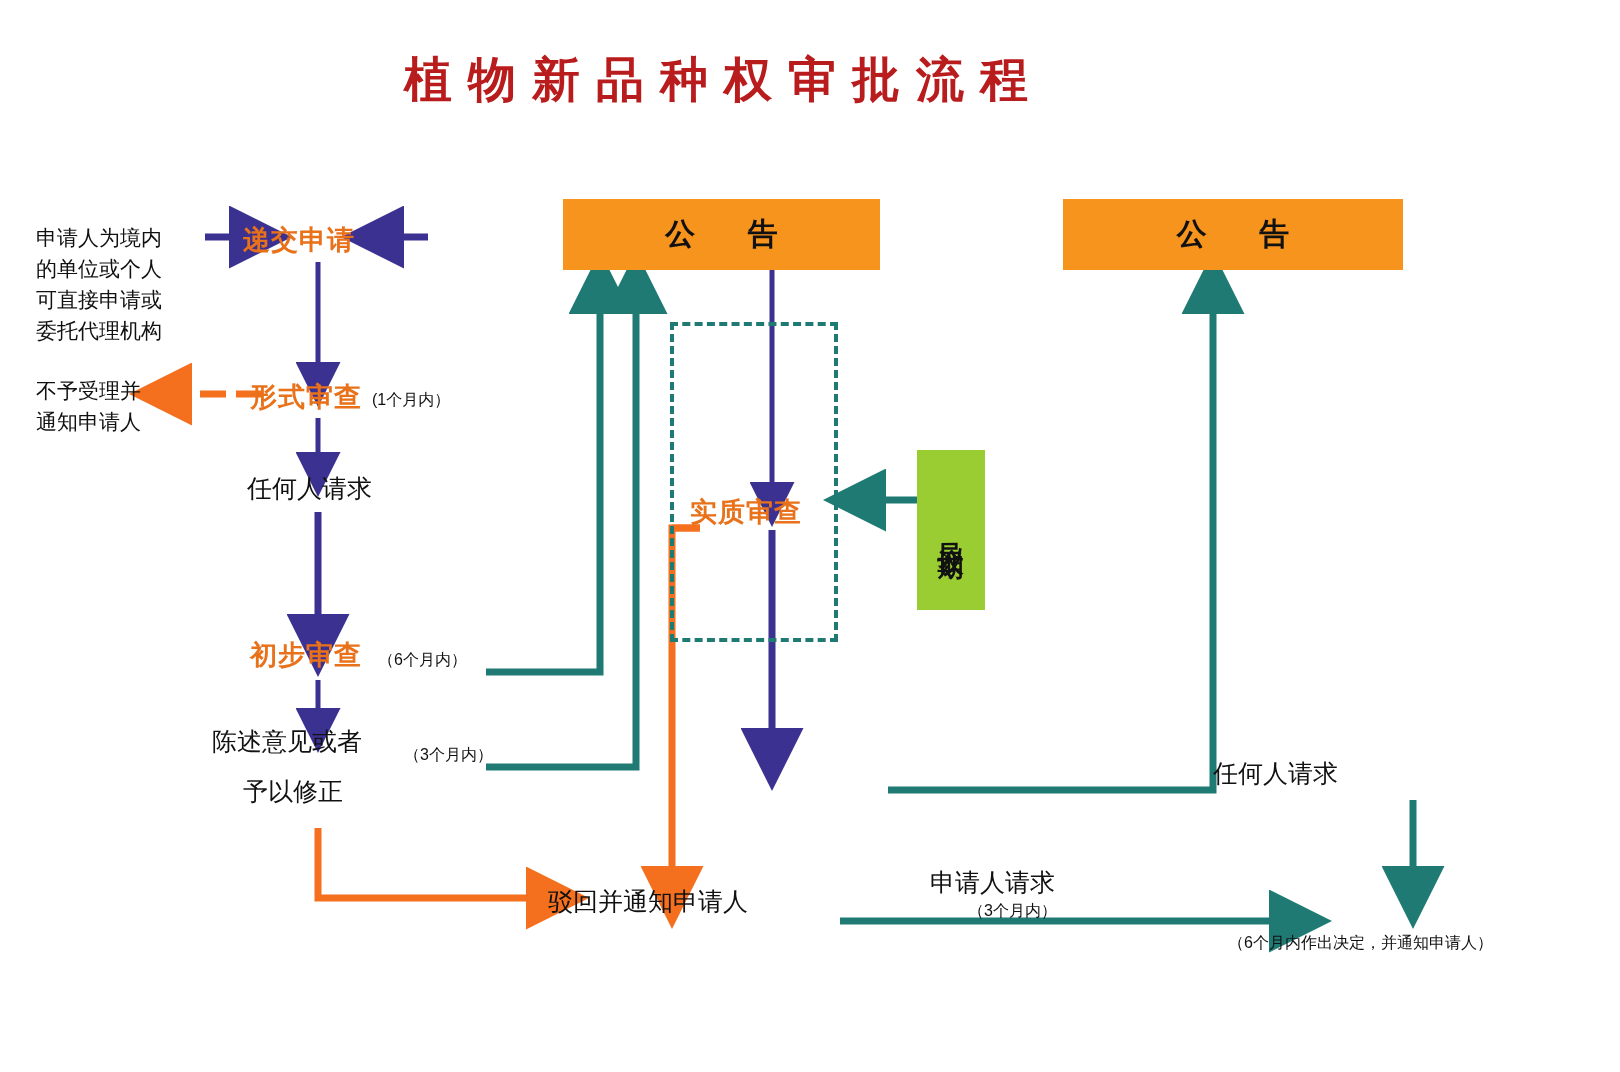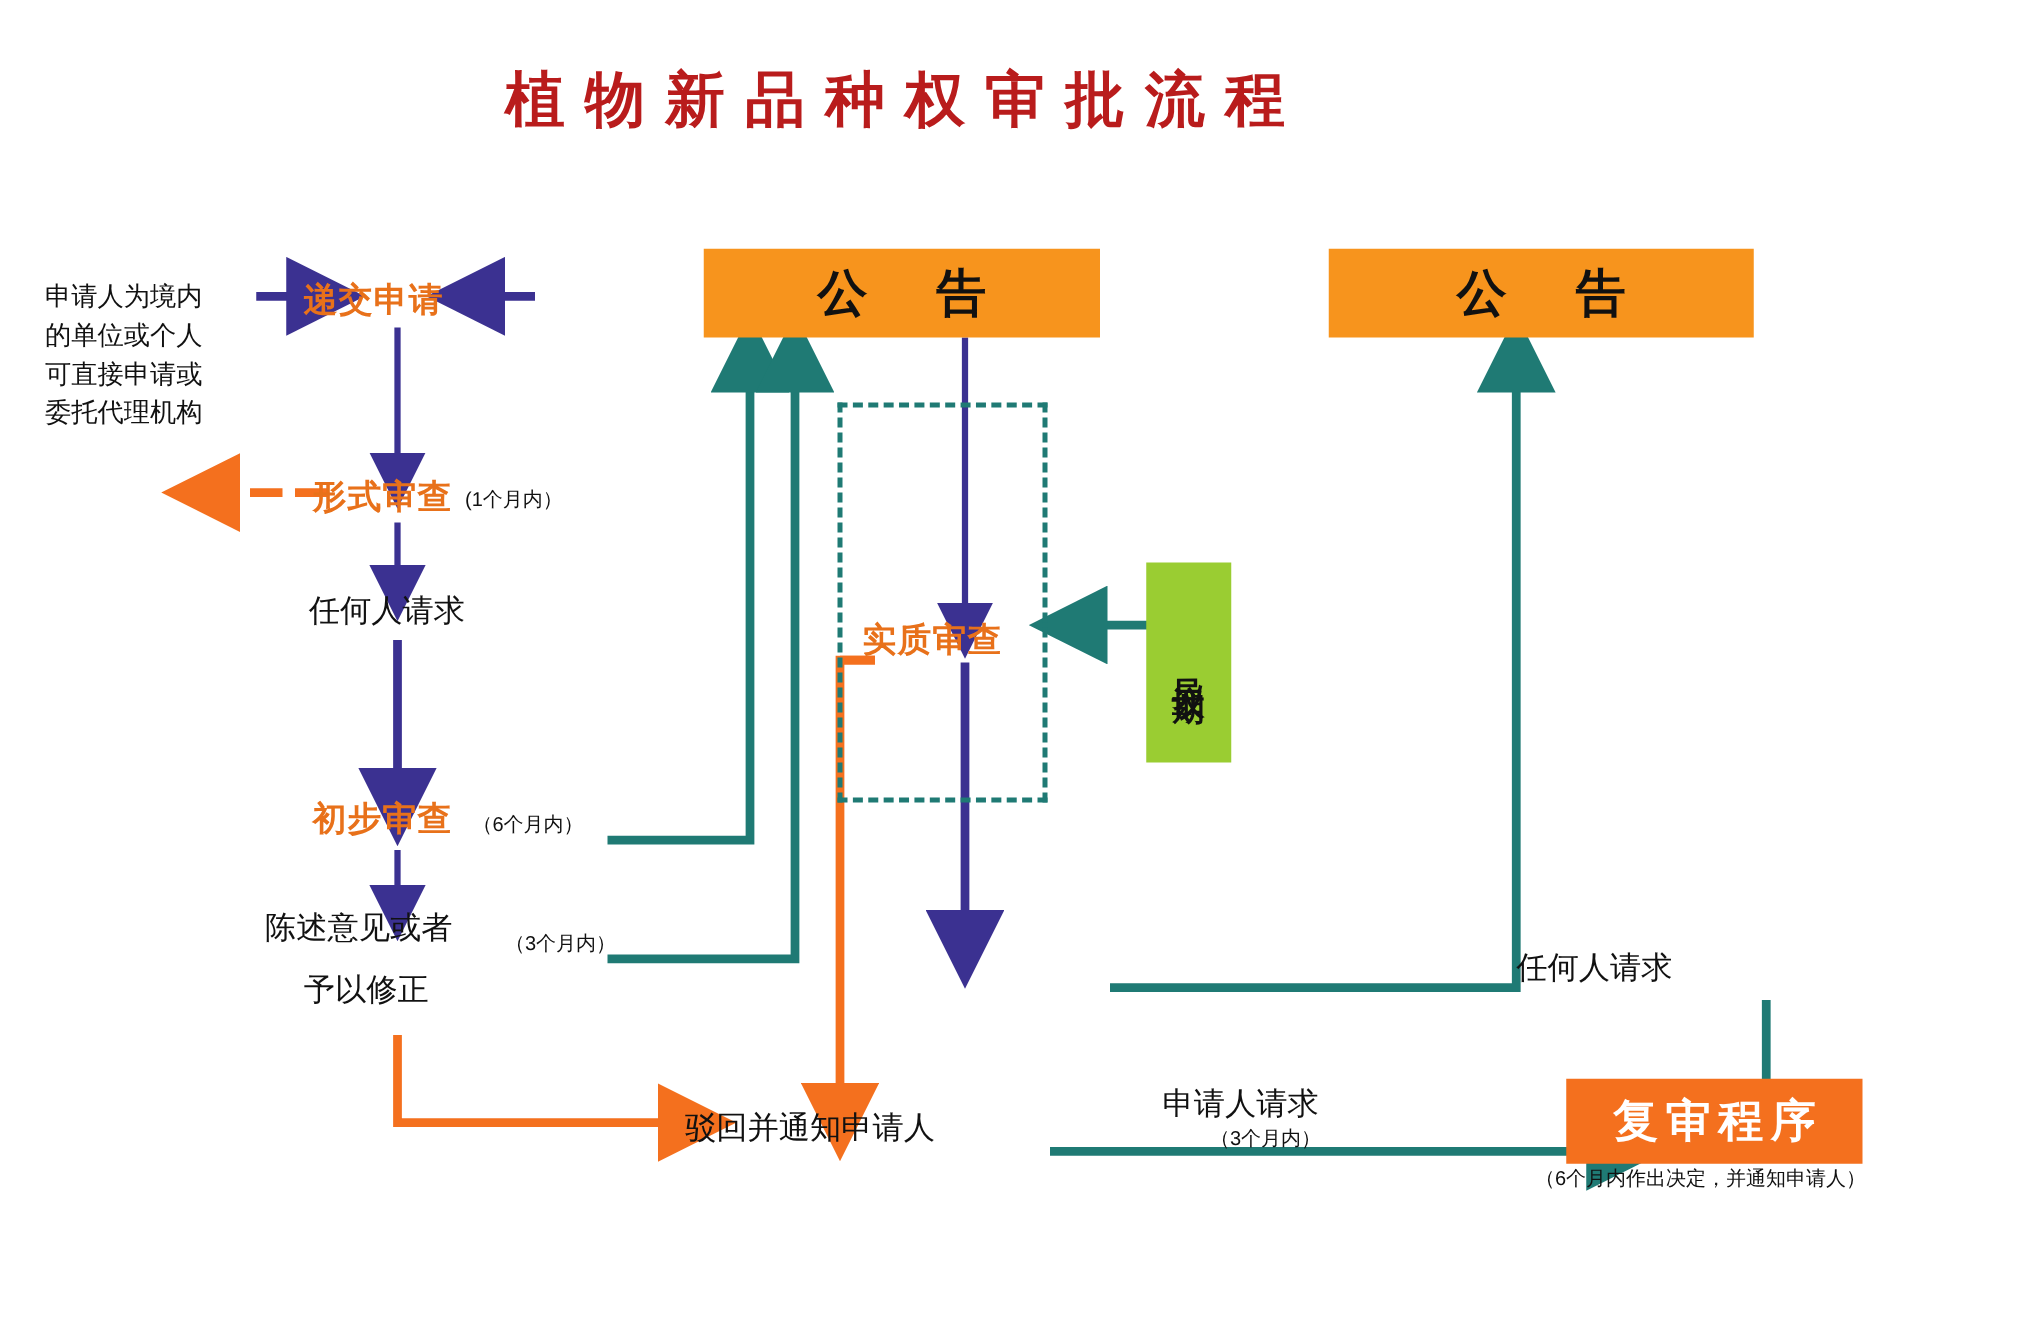--- a/index.html
+++ b/index.html
@@ -59,21 +59,21 @@
   .box {
     display: flex;
     align-items: center;
     justify-content: center;
     box-sizing: border-box;
     white-space: nowrap;
   }
   .box-orange {
     background: #f7941d;
     color: #111111;
-    font-size: 40px;
+    font-size: 30px;
     font-weight: 700;
     letter-spacing: 22px;
     text-indent: 22px;
   }
   .box-green {
     background: #9acd32;
     color: #111111;
     font-size: 26px;
     font-weight: 700;
     line-height: 36px;
@@ -162,20 +162,22 @@
   </svg>
 
   <div class="abs txt" style="left:36px; top:222px; width:175px;">申请人为境内
 的单位或个人
 可直接申请或
 委托代理机构</div>
 
 
   <div class="abs orange-label" style="left:243px; top:222px;">递交申请</div>
 
+  <div class="abs txt" style="left:36px; top:375px; width:160px;">不予受理并
+通知申请人</div>
 
   <div class="abs orange-label" style="left:250px; top:379px;">形式审查</div>
   <div class="abs small-note" style="left:372px; top:390px;">(1个月内）</div>
 
   <div class="abs black-label" style="left:247px; top:472px;">任何人请求</div>
 
   <div class="abs orange-label" style="left:250px; top:637px;">初步审查</div>
   <div class="abs small-note" style="left:378px; top:650px;">（6个月内）</div>
 
   <div class="abs black-label" style="left:212px; top:725px;">陈述意见或者</div>
@@ -195,16 +197,15 @@
   <div class="abs box box-green" style="left:917px; top:450px; width:68px; height:160px;">异议期</div>
 
 
   <div class="abs black-label" style="left:548px; top:885px;">驳回并通知申请人</div>
 
   <div class="abs black-label" style="left:1213px; top:757px;">任何人请求</div>
 
   <div class="abs black-label" style="left:930px; top:866px;">申请人请求</div>
   <div class="abs small-note" style="left:968px; top:901px;">（3个月内）</div>
 
-  <div class="abs box box-review" style="left:1253px; top:863px; width:237px; height:68px;">复审程序</div>
   <div class="abs small-note" style="left:1228px; top:933px;">（6个月内作出决定，并通知申请人）</div>
 
 </div>
 
 </body></html>

